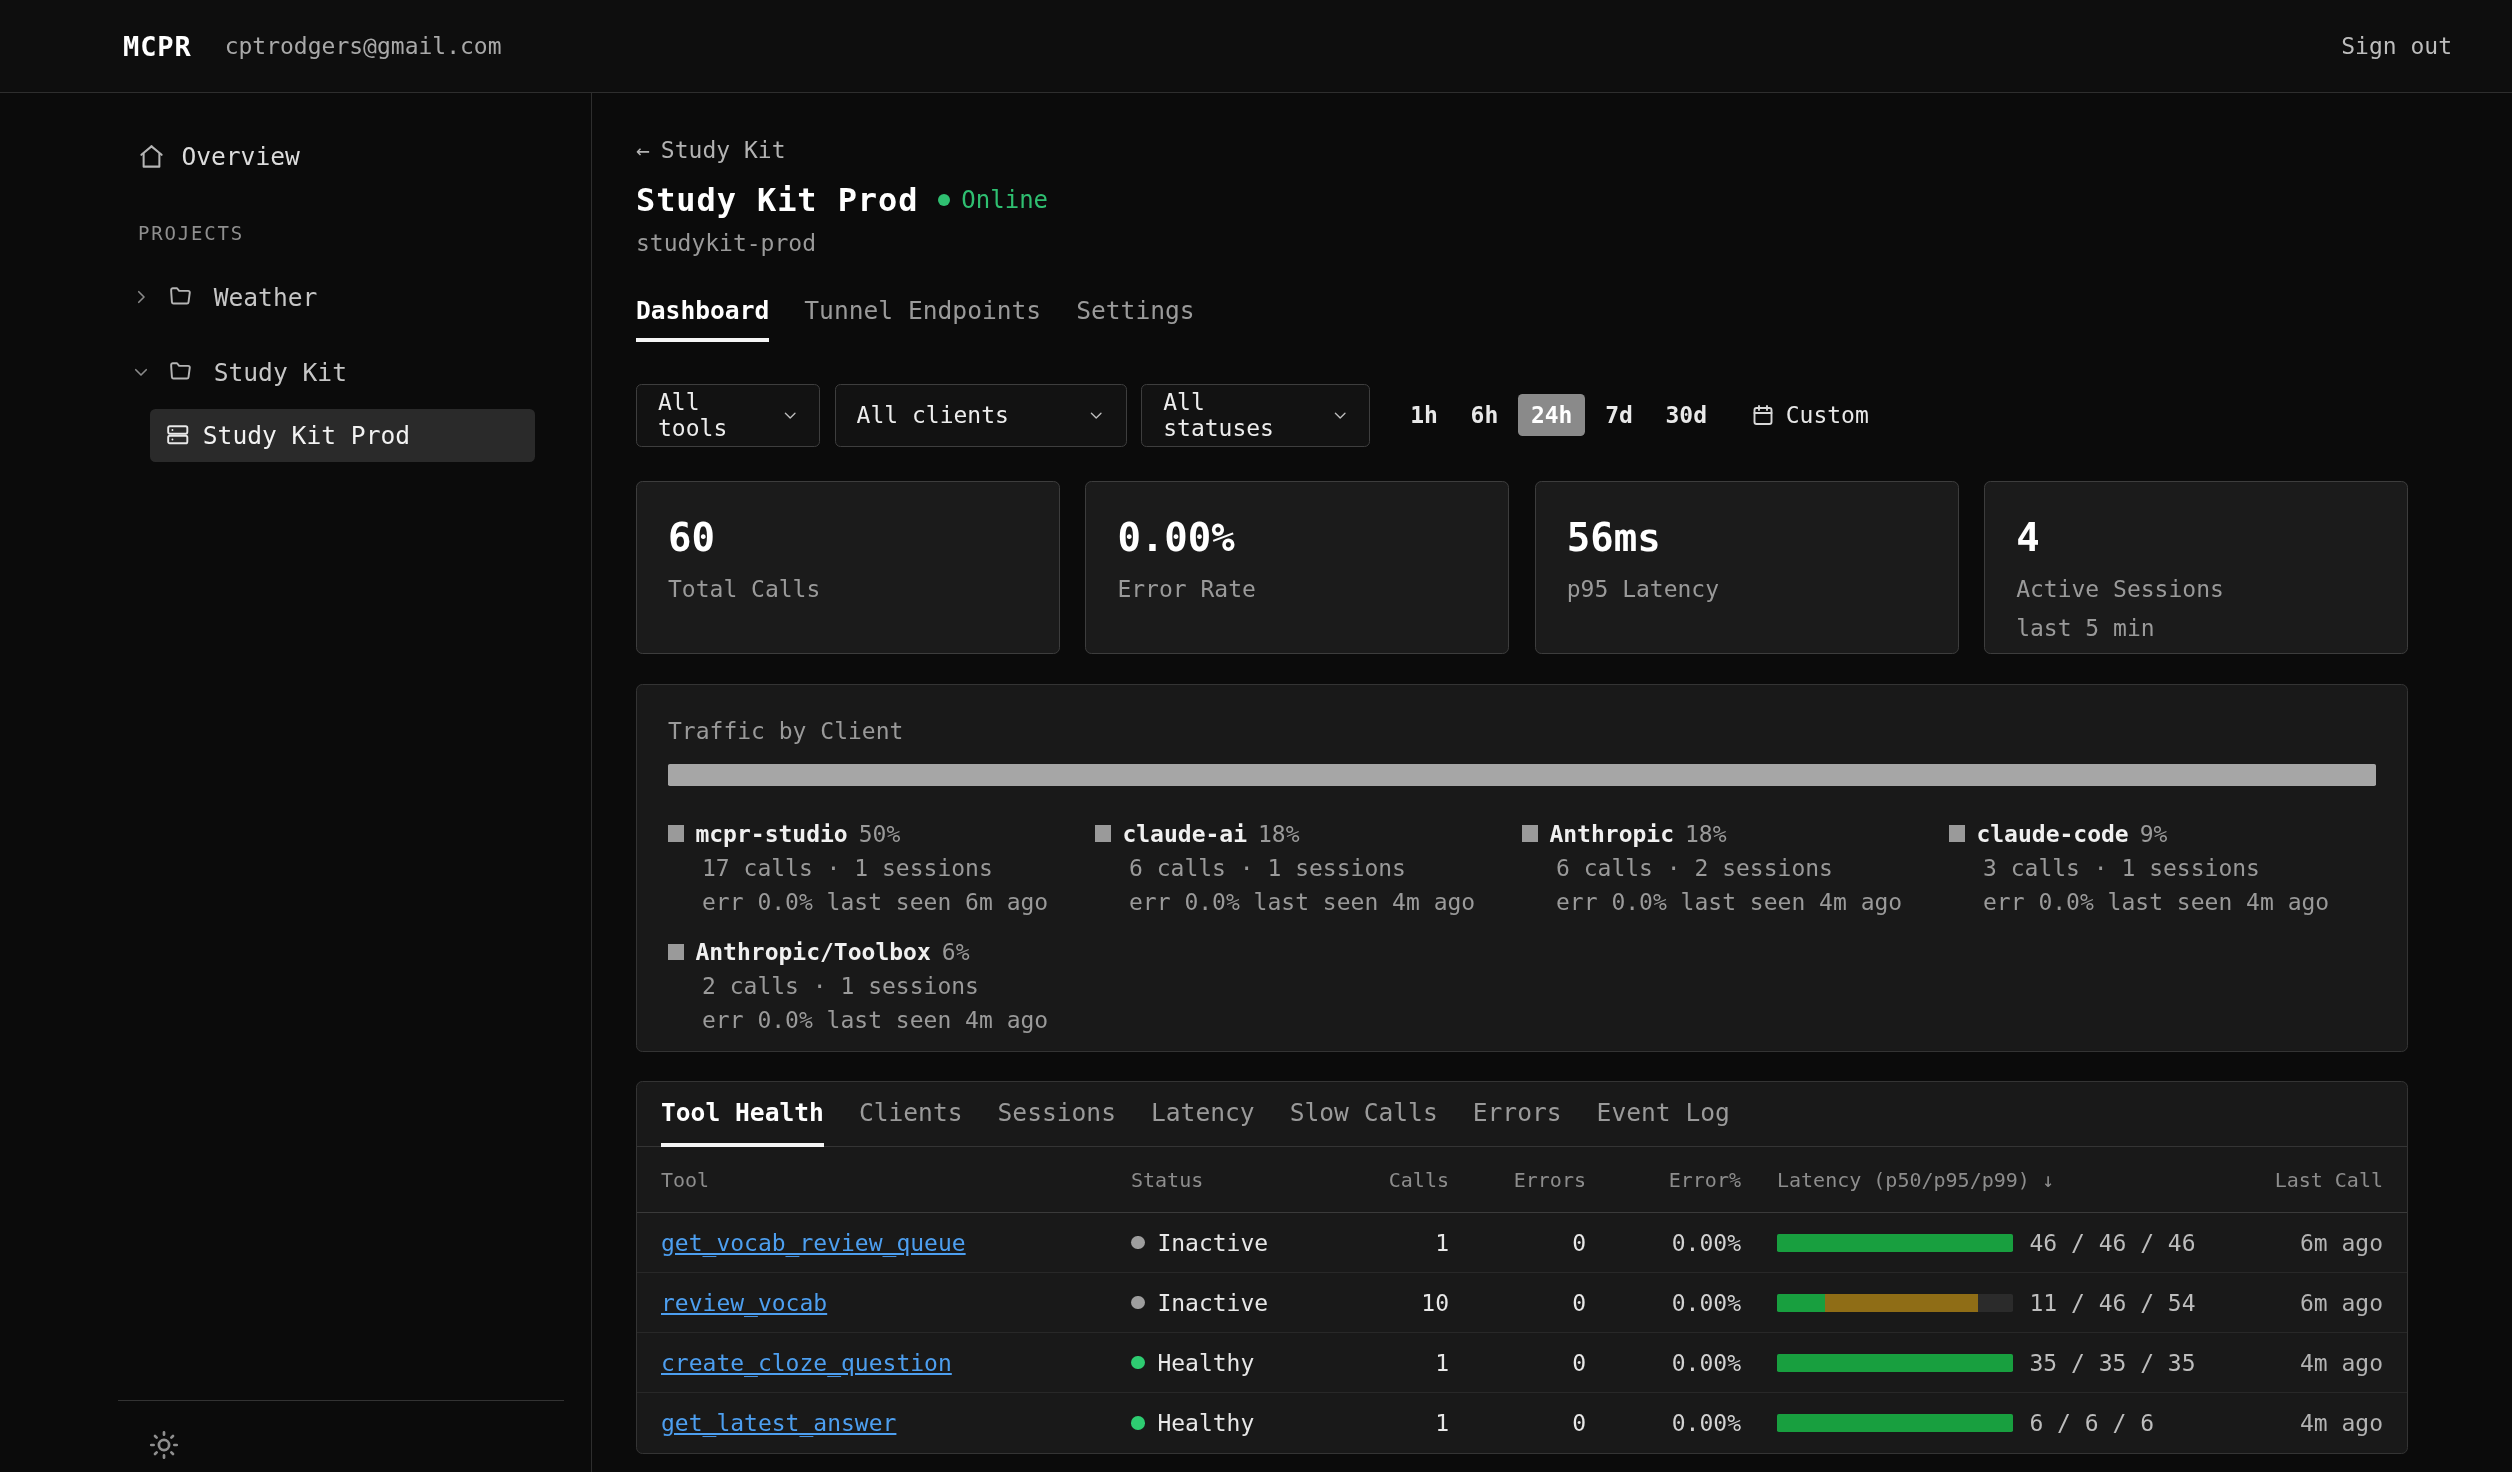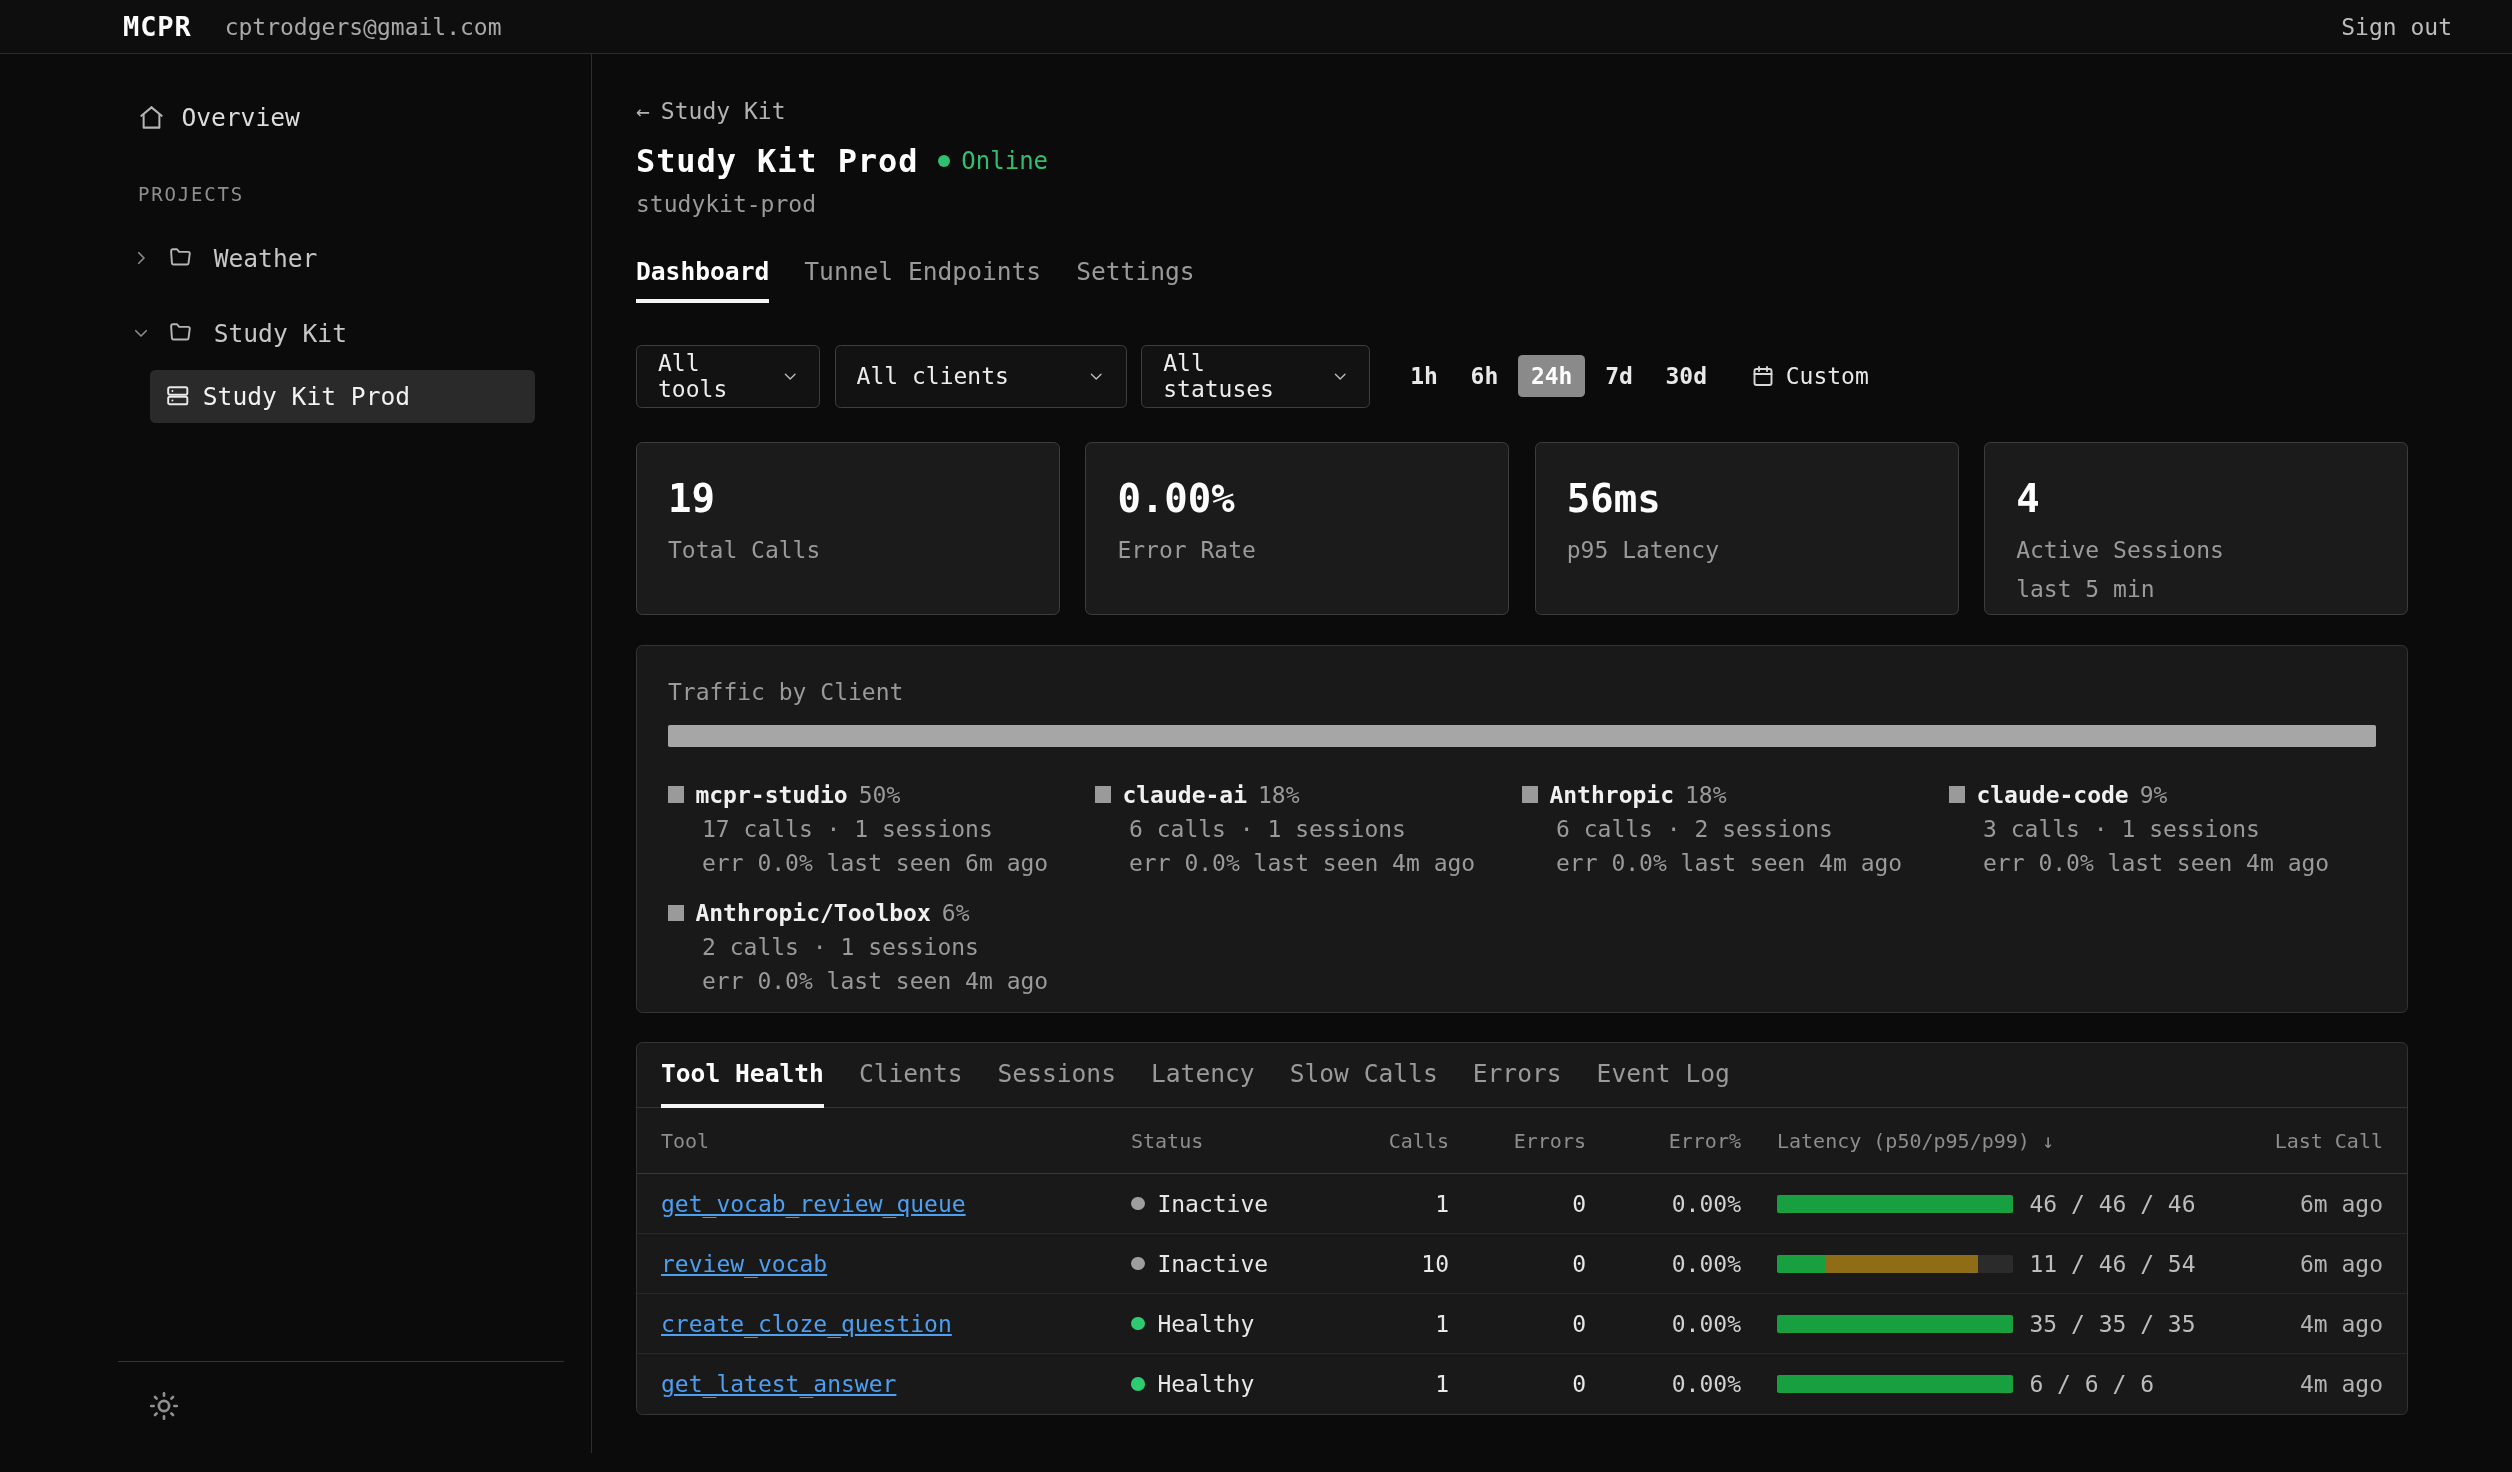--- a/index.html
+++ b/index.html
@@ -7,21 +7,21 @@
   body {
     background:#0b0b0b;
     color:#e8e8e8;
     font-family:"DejaVu Sans Mono", monospace;
     overflow:hidden;
   }
   svg { display:block; }
 
   
   .topbar {
-    height:54px; display:flex; align-items:center;
+    height:93px; display:flex; align-items:center;
     padding:0 60px 0 123px;
     border-bottom:0.9px solid #2e2e2e;
     background:#0e0e0e;
   }
   .logo { font-size:27px; font-weight:bold; color:#ffffff; letter-spacing:0.9px; }
   .topbar-email { margin-left:33px; font-size:23px; color:#a9a9a9; }
   .signout { margin-left:auto; font-size:23px; color:#bdbdbd; cursor:pointer; text-decoration:none; }
 
   
   .shell { display:flex; height:1399px; }
@@ -291,21 +291,21 @@
                 <path d="M8 3v4M16 3v4M3.5 10h17"></path>
               </svg>
           </span>
           <span>Custom</span>
         </button>
       </div>
 
       
       <section class="stats">
         <div class="stat-card">
-          <div class="stat-value">19</div>
+          <div class="stat-value">60</div>
           <div class="stat-label">Total Calls</div>
         </div>
         <div class="stat-card">
           <div class="stat-value">0.00%</div>
           <div class="stat-label">Error Rate</div>
         </div>
         <div class="stat-card">
           <div class="stat-value">56ms</div>
           <div class="stat-label">p95 Latency</div>
         </div>

